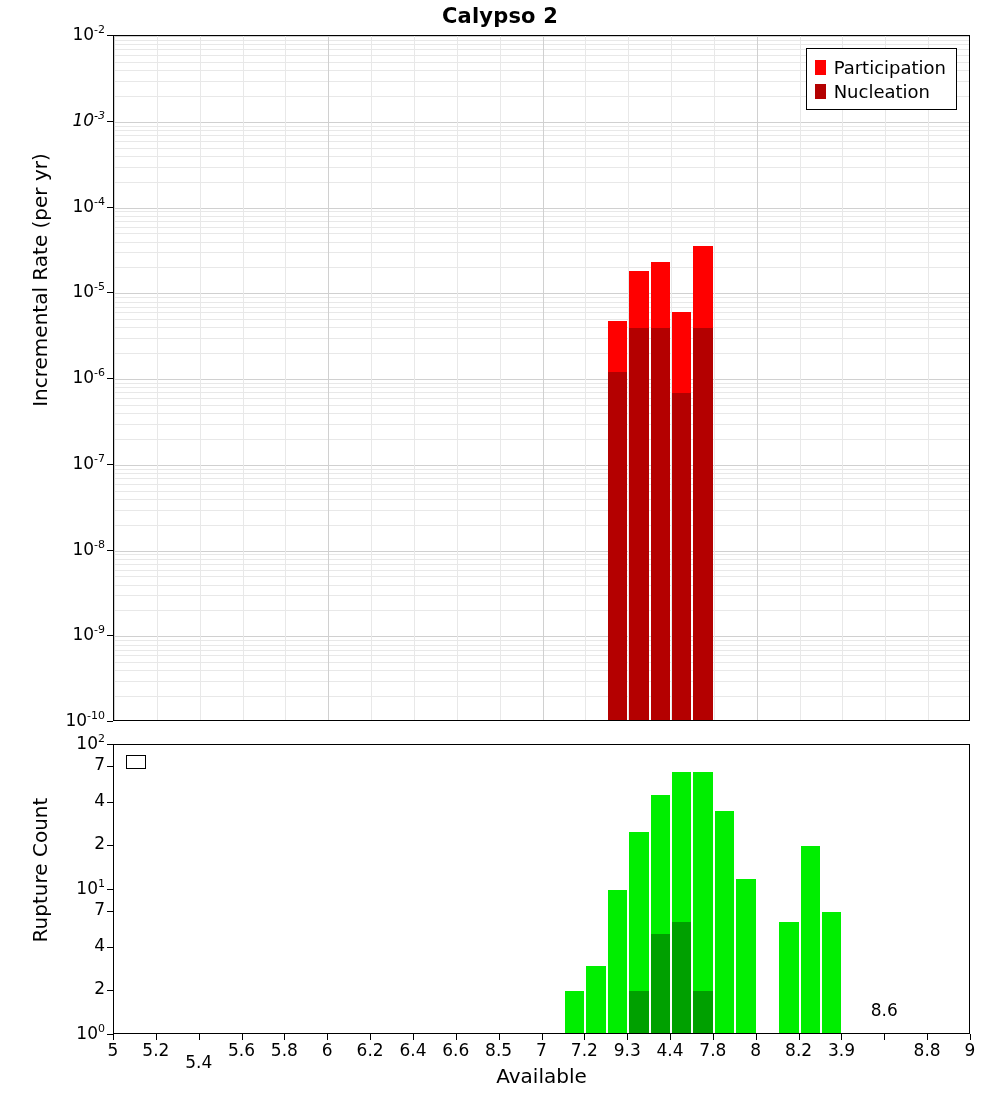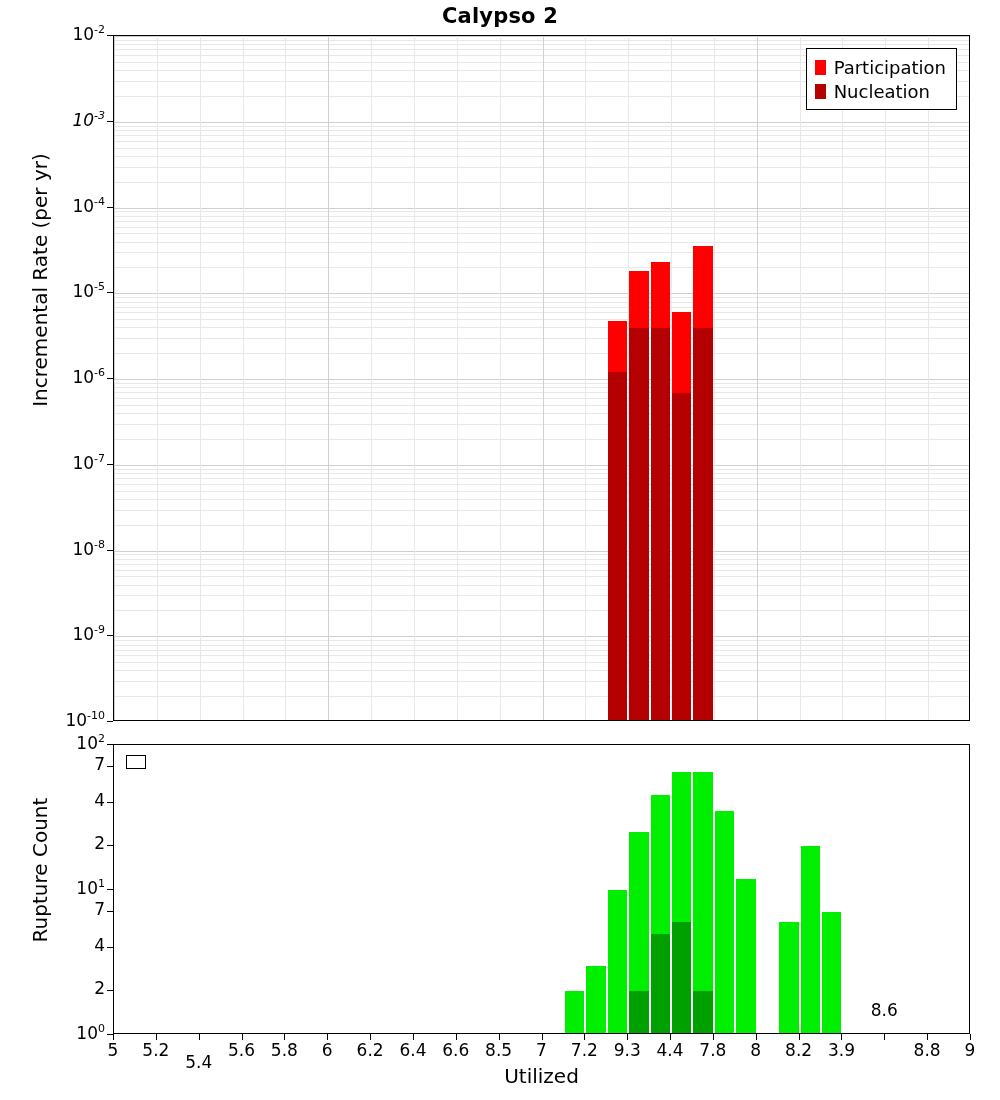--- a/index.html
+++ b/index.html
@@ -376,15 +376,15 @@
       <div class="tick-mark" style="left: 799px; top: 1034px; width: 1px; height: 6px;"></div>
       <div class="xtick-label" style="left: 811.45px; top: 1040px; width: 60px;">3.9</div>
       <div class="tick-mark" style="left: 841px; top: 1034px; width: 1px; height: 6px;"></div>
       <div class="xtick-label" style="left: 854.3px; top: 1000px; width: 60px;">8.6</div>
       <div class="tick-mark" style="left: 884px; top: 1034px; width: 1px; height: 6px;"></div>
       <div class="xtick-label" style="left: 897.15px; top: 1040px; width: 60px;">8.8</div>
       <div class="tick-mark" style="left: 927px; top: 1034px; width: 1px; height: 6px;"></div>
       <div class="xtick-label" style="left: 940px; top: 1040px; width: 60px;">9</div>
       <div class="tick-mark" style="left: 970px; top: 1034px; width: 1px; height: 6px;"></div>
     </div>
-  <div class="axis-title" id="xlabel">Utilized</div>
+  <div class="axis-title" id="xlabel">Available</div>
 
 </div>
 
 </body></html>

